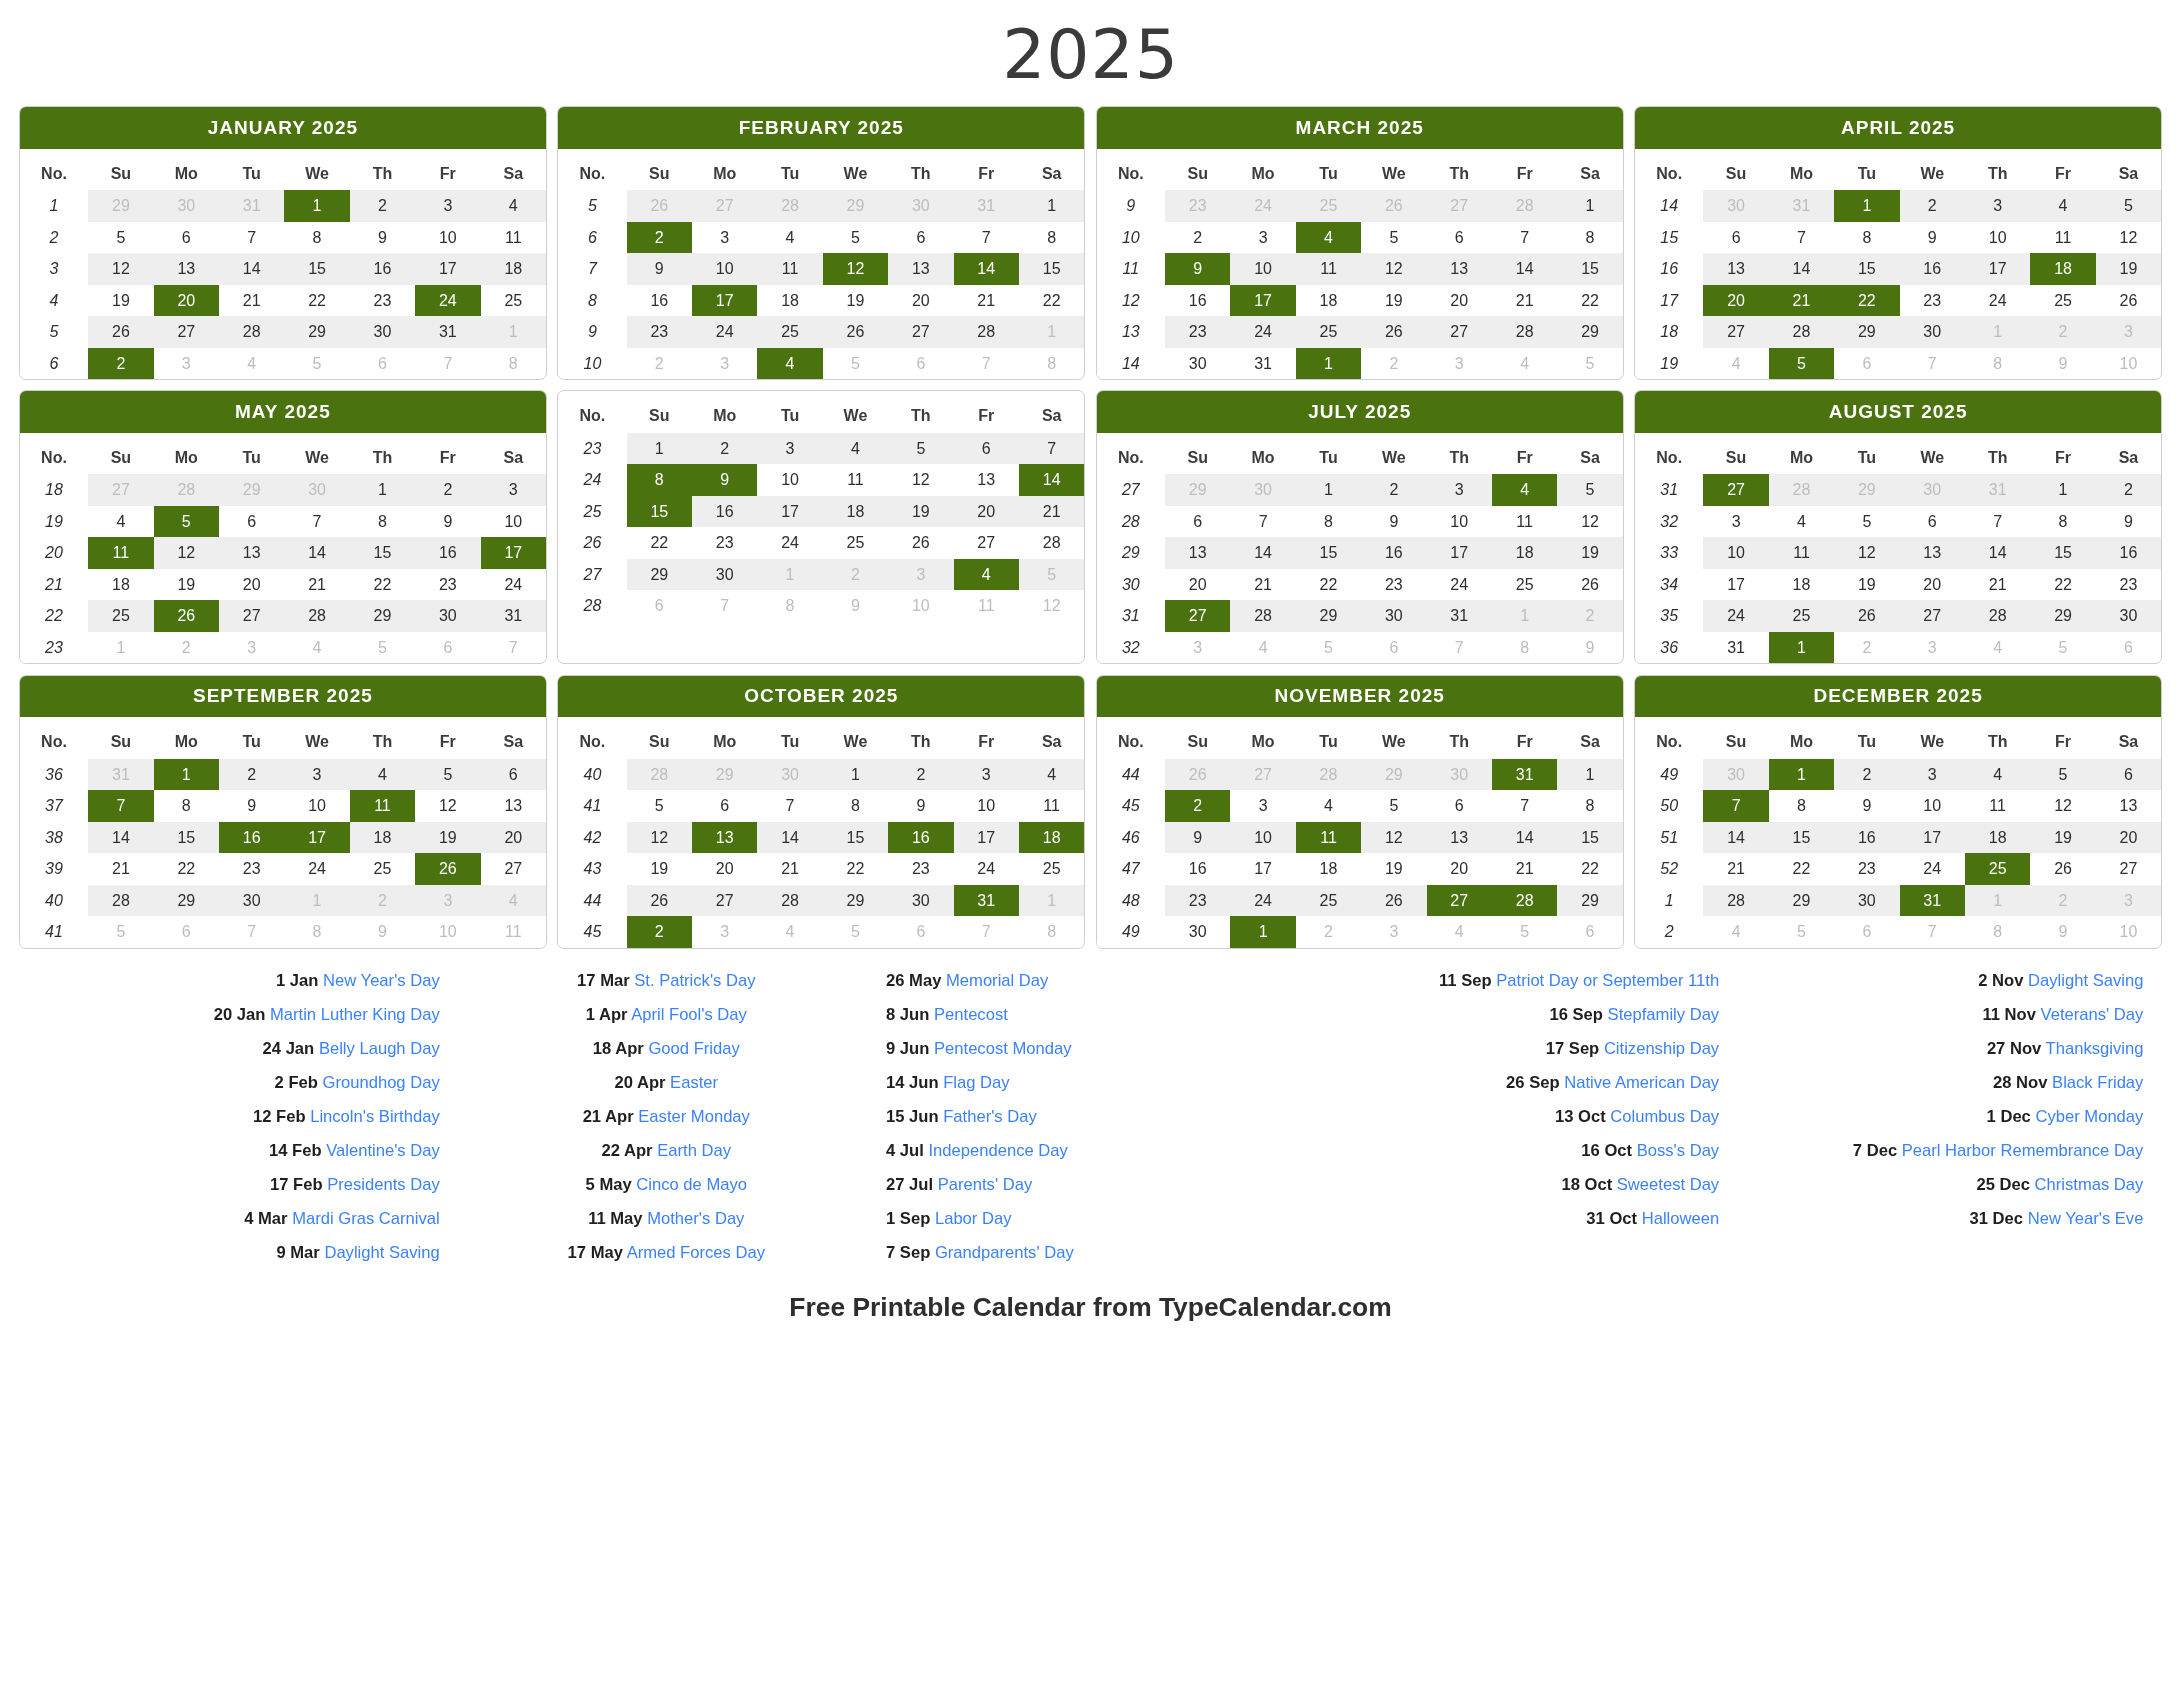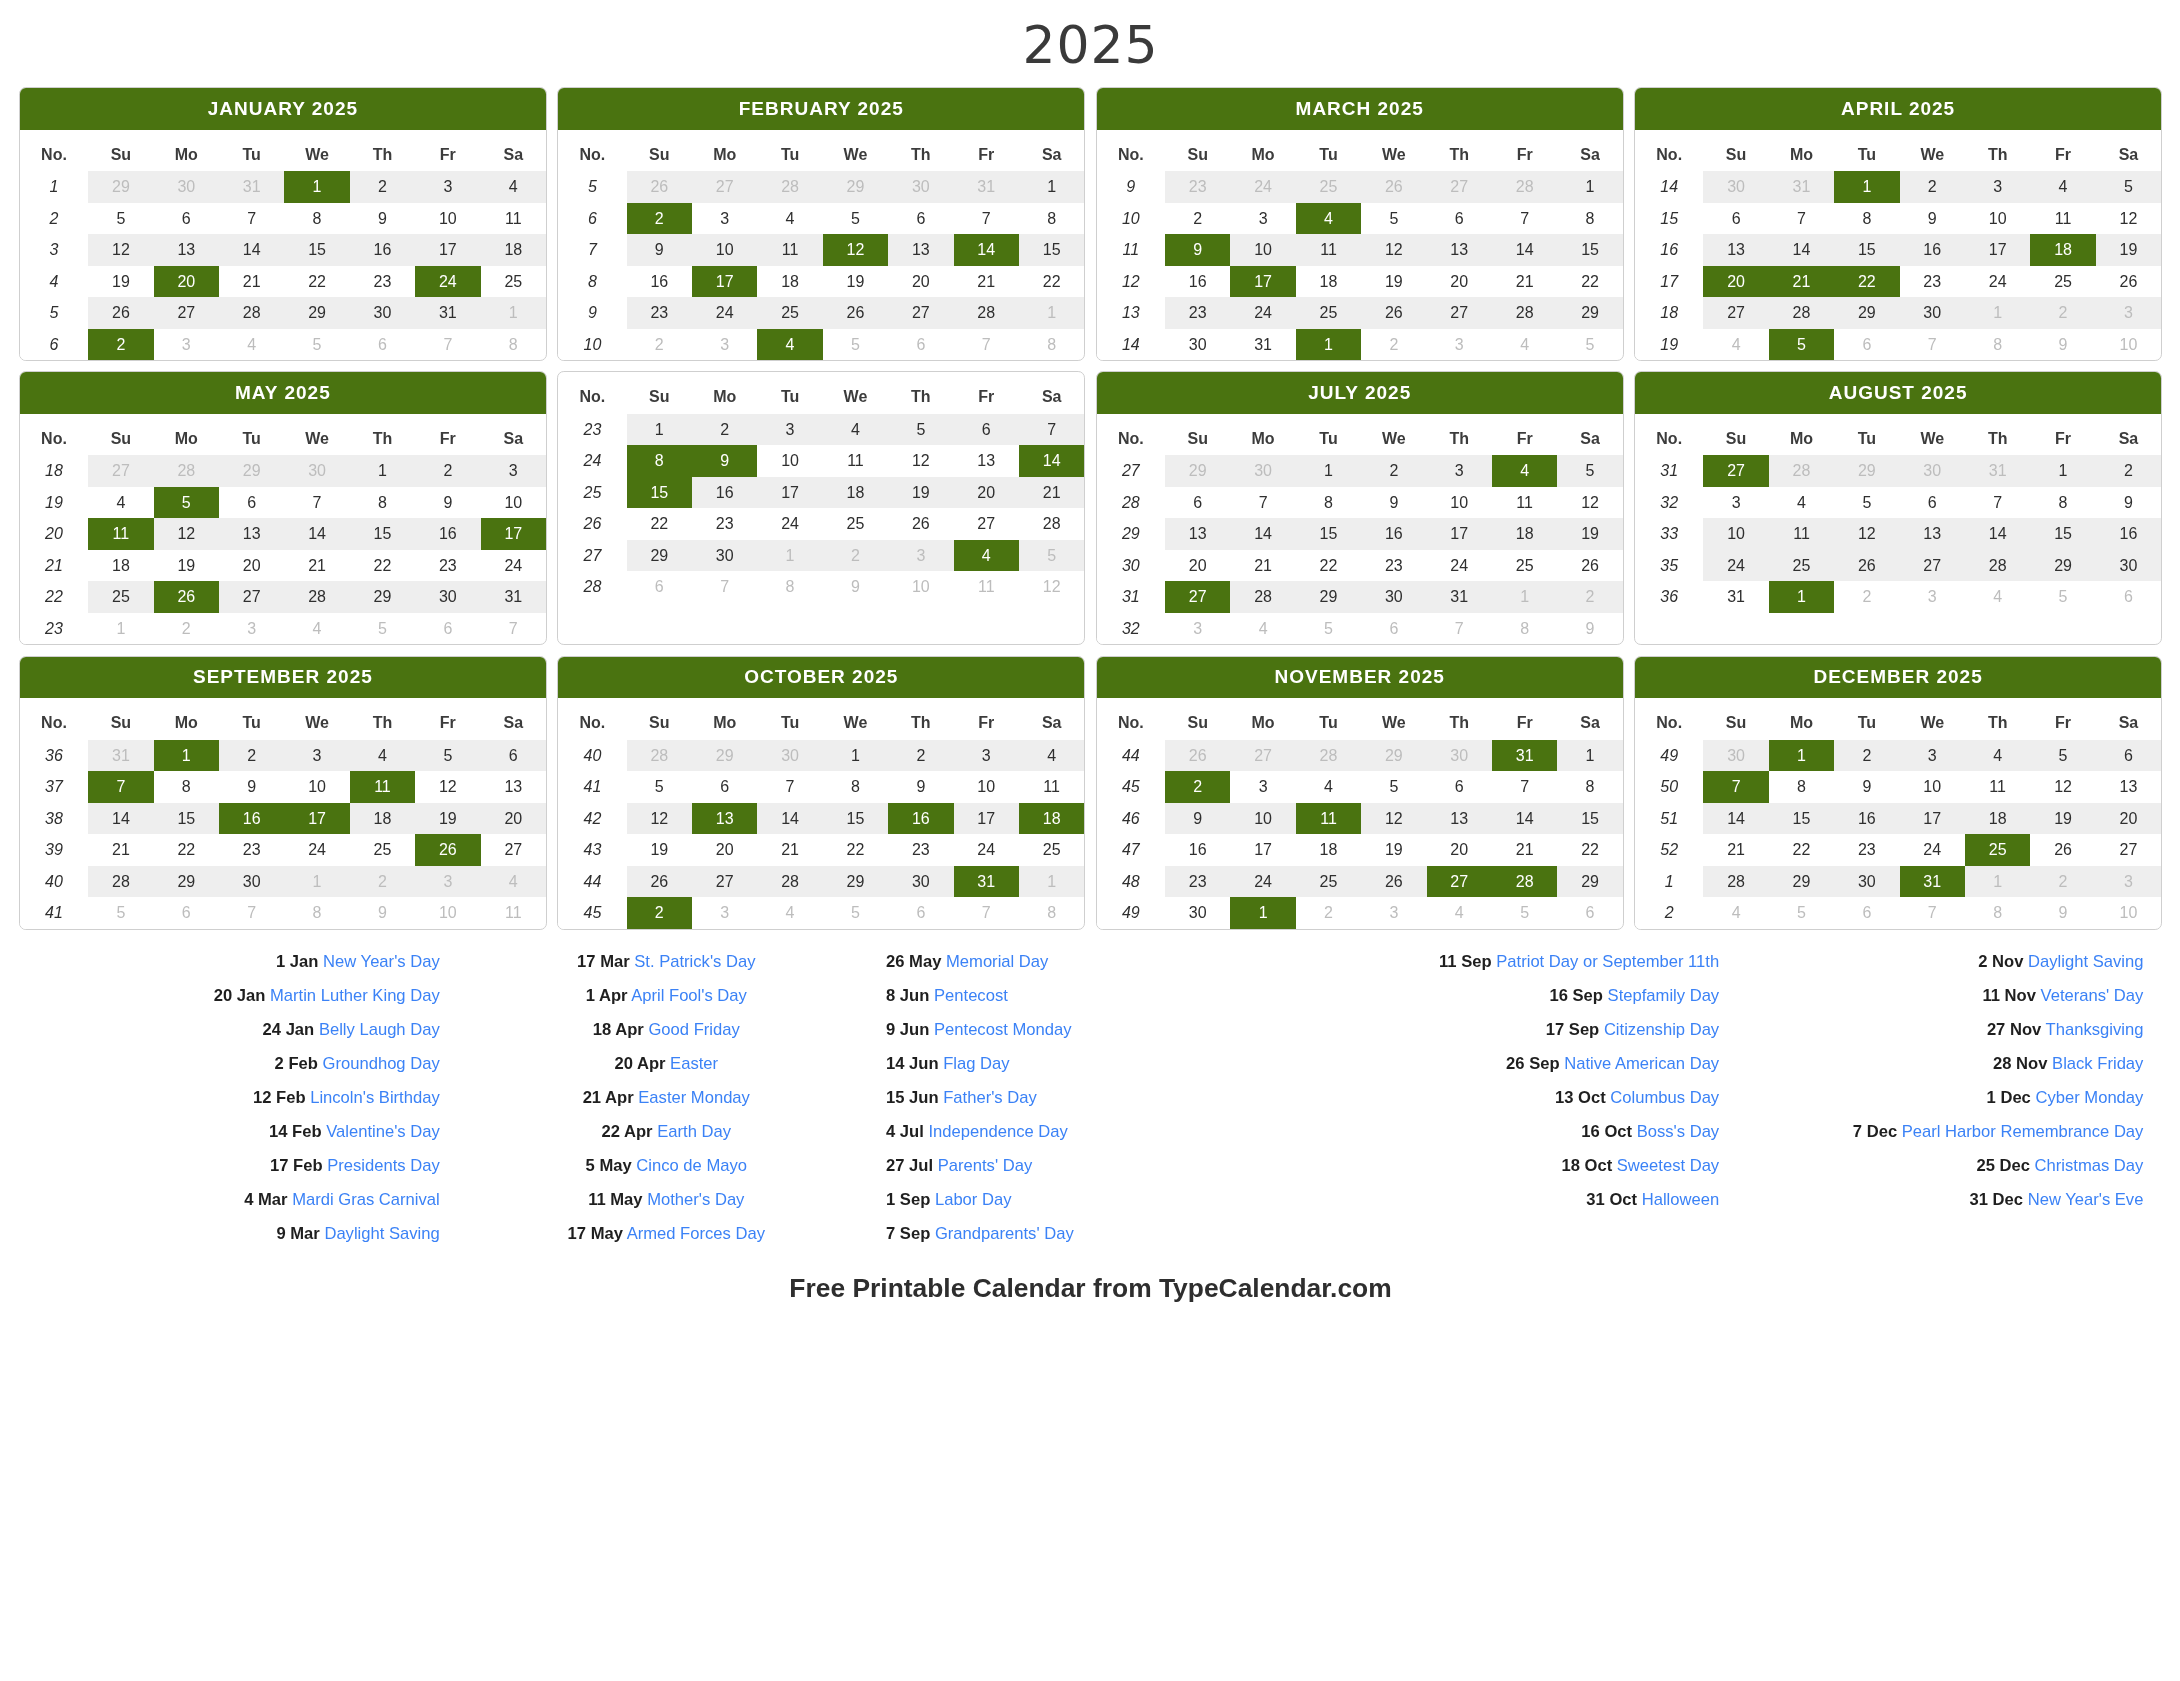--- a/index.html
+++ b/index.html
@@ -16,21 +16,21 @@
   }
   .page {
     width: 2181px;
     height: 1681px;
     box-sizing: border-box;
     padding: 0 12px;
     position: relative;
   }
   .year-title {
     text-align: center;
-    font-size: 52px;
+    font-size: 68px;
     font-weight: 400;
     color: #3a3a3a;
     letter-spacing: 0.9px;
     margin: 15.3px 0 12px 0;
     font-family: "DejaVu Sans", sans-serif;
   }
   .months-grid {
     display: grid;
     grid-template-columns: repeat(4, 1fr);
     gap: 10.2px 10.2px;
@@ -1453,20 +1453,46 @@
               <td class="">
                 <span class="cellbox">14</span>
               </td>
               <td class="">
                 <span class="cellbox">15</span>
               </td>
               <td class="">
                 <span class="cellbox">16</span>
               </td>
             </tr>
+            <tr>
+              <td class="wknum">
+                <span class="cellbox">34</span>
+              </td>
+              <td class="">
+                <span class="cellbox">17</span>
+              </td>
+              <td class="">
+                <span class="cellbox">18</span>
+              </td>
+              <td class="">
+                <span class="cellbox">19</span>
+              </td>
+              <td class="">
+                <span class="cellbox">20</span>
+              </td>
+              <td class="">
+                <span class="cellbox">21</span>
+              </td>
+              <td class="">
+                <span class="cellbox">22</span>
+              </td>
+              <td class="">
+                <span class="cellbox">23</span>
+              </td>
+            </tr>
             <tr class="alt">
               <td class="wknum">
                 <span class="cellbox">35</span>
               </td>
               <td class="">
                 <span class="cellbox">24</span>
               </td>
               <td class="">
                 <span class="cellbox">25</span>
               </td>

